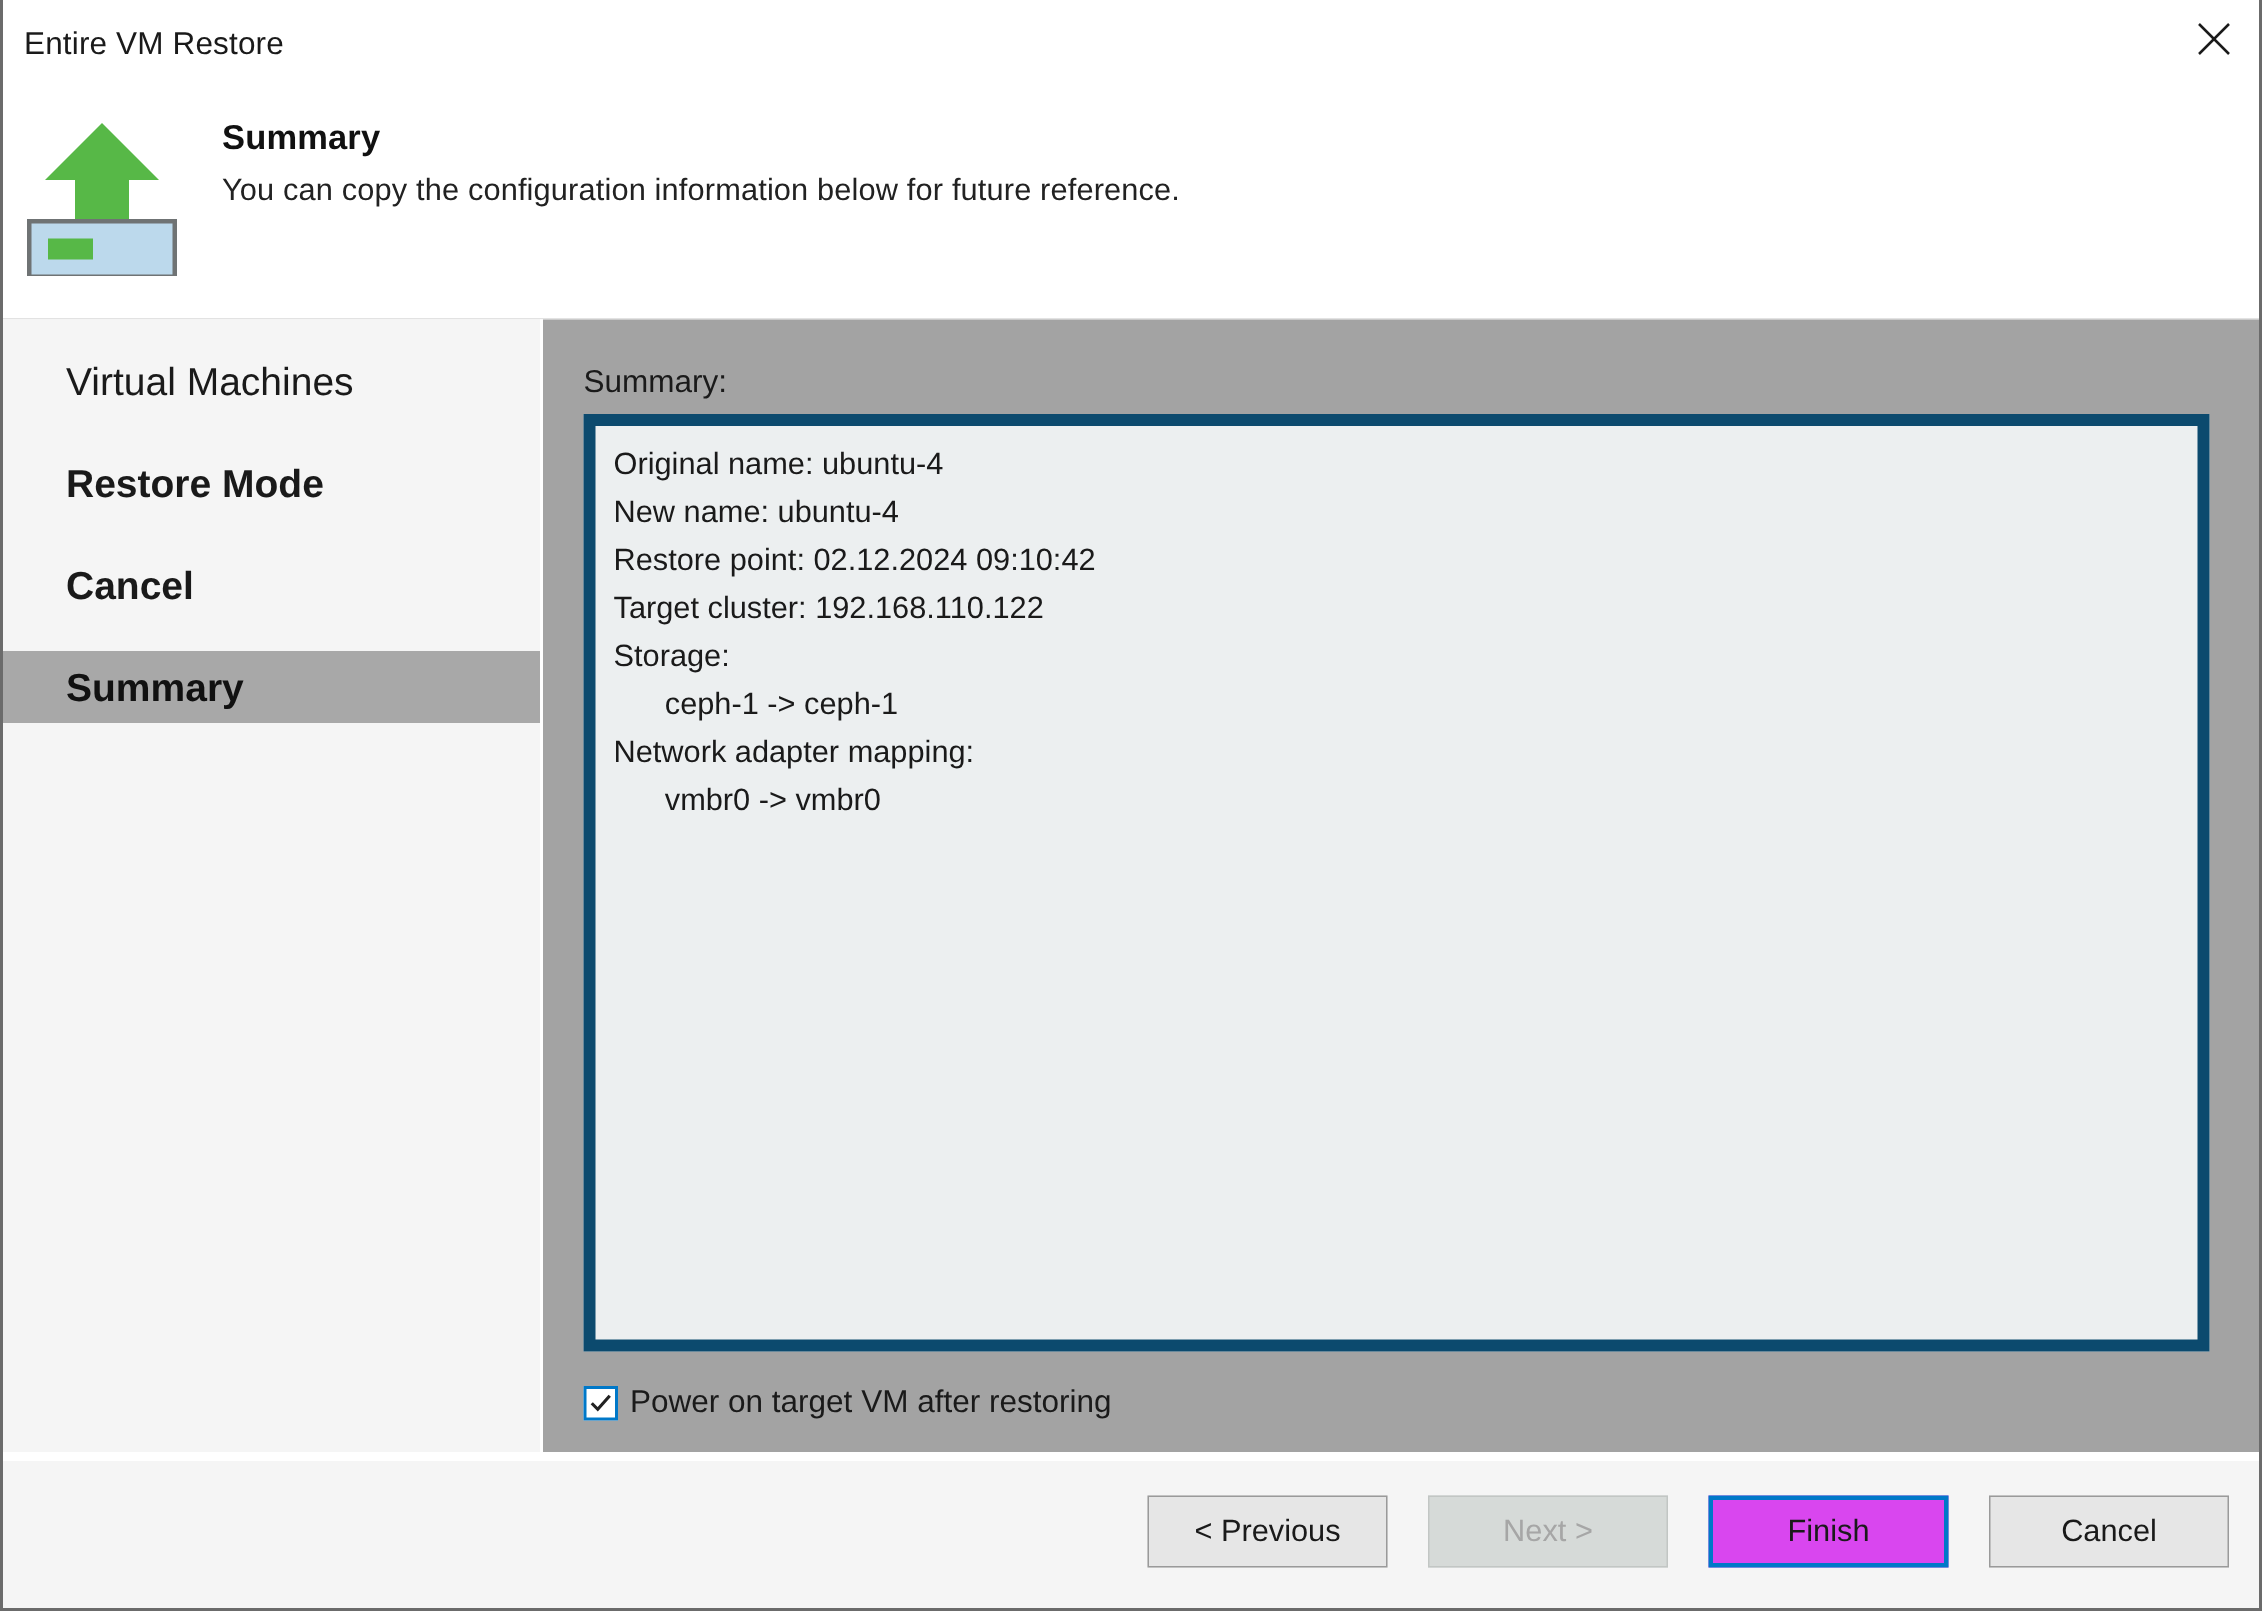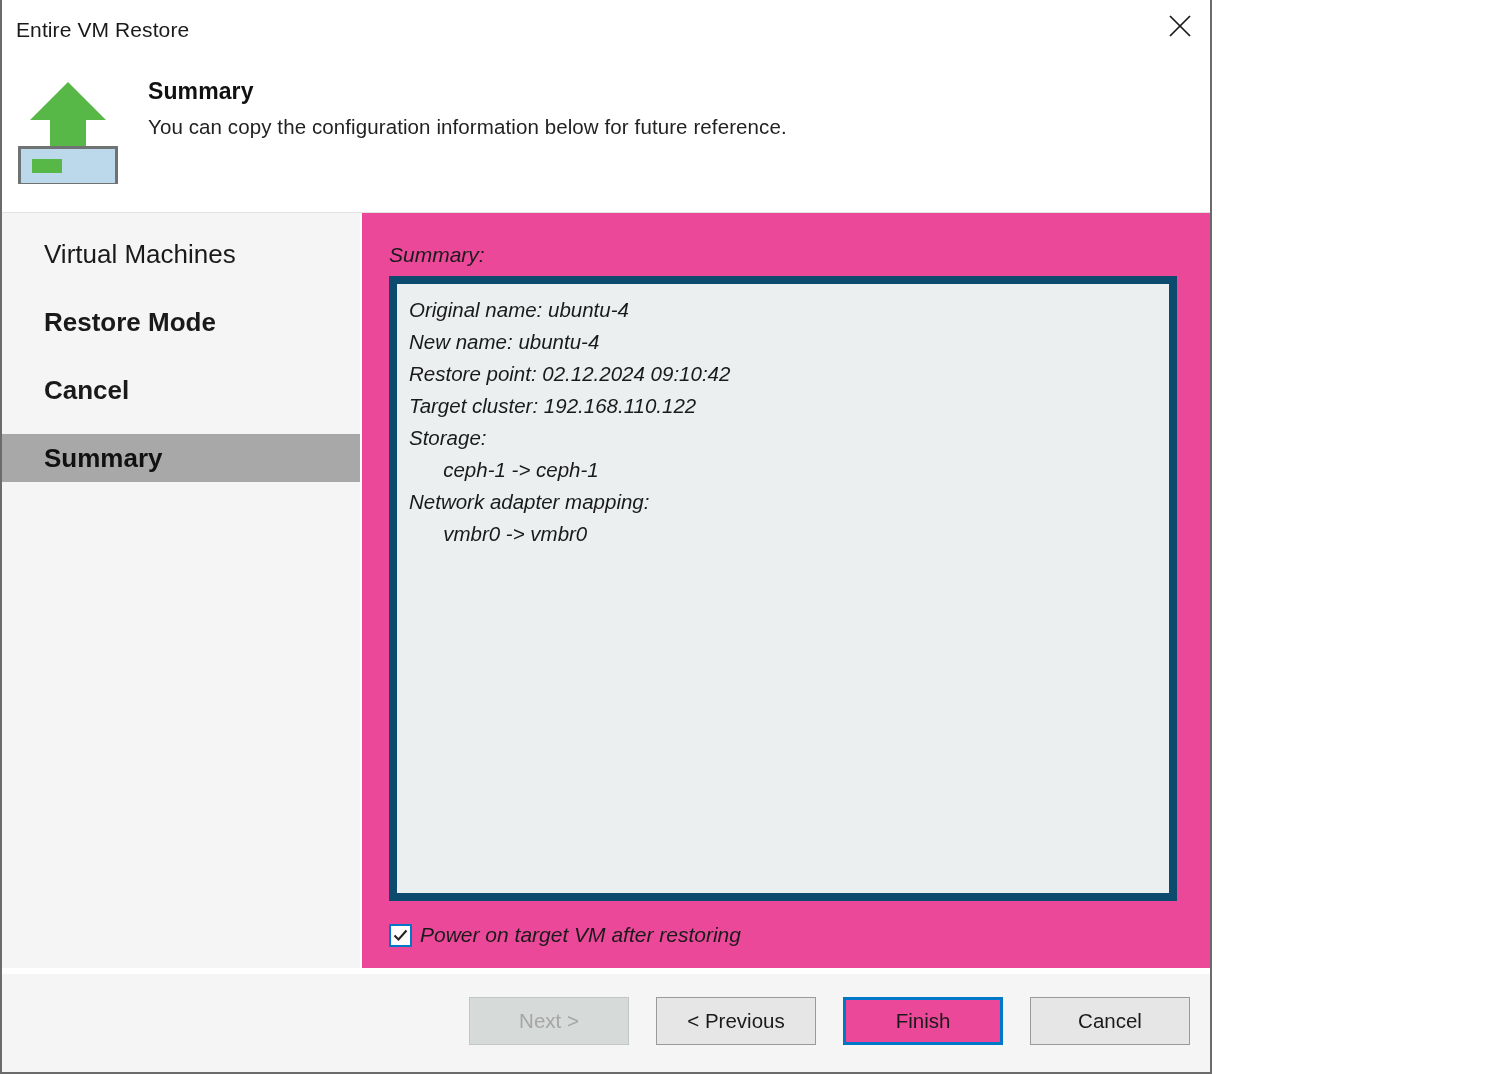--- a/index.html
+++ b/index.html
@@ -10,21 +10,21 @@
     width: 1508px;
     height: 1074px;
     background: #ffffff;
     font-family: "Liberation Sans", sans-serif;
     overflow: hidden;
     -webkit-font-smoothing: antialiased;
   }
 
   #dialog {
     position: relative;
-    width: 1212px;
+    width: 1508px;
     height: 1074px;
     box-sizing: border-box;
     border-left: 2px solid #6b6b6b;
     border-right: 2px solid #6b6b6b;
     border-bottom: 2px solid #6b6b6b;
     border-top: 0;
     background: #ffffff;
     display: flex;
     flex-direction: column;
   }
@@ -121,26 +121,25 @@
   }
   .nav-item + .nav-item { margin-top: 20px; font-weight: bold; }
   .nav-item.selected {
     background: #a8a8a8;
     color: #111111;
   }
 
   #content {
     flex: 1 1 auto;
     position: relative;
-    background: #ec4899;
+    background: #a3a3a3;
     padding: 0 33px 0 27px;
     box-sizing: border-box;
     display: flex;
     flex-direction: column;
-    font-style: italic;
   }
   #summary-label {
     margin-top: 30px;
     margin-bottom: 9px;
     font-size: 21px;
     color: #1a1a1a;
   }
   #summary-box {
     flex: 0 0 auto;
     height: 625px;
@@ -214,21 +213,21 @@
     padding: 0;
     white-space: nowrap;
   }
   .btn.disabled {
     color: #a6a6a6;
     background: #d6dad8;
     border-color: #c2c6c4;
   }
   .btn.focused {
     border: 3px solid #0078c8;
-    background: #ec4899;
+    background: #d946ef;
   }
 </style>
 </head>
 <body>
 
 <div id="dialog">
 
   <div id="titlebar">
     <div id="window-title">Entire VM Restore</div>
     <div id="close-button">
@@ -289,20 +288,20 @@
           </svg>
         </div>
         <div id="powerop-label">Power on target VM after restoring</div>
       </div>
     </div>
 
   </div>
 
   <div id="footer">
     <div id="button-row">
+      <button class="btn">&lt; Previous</button>
       <button class="btn disabled">Next &gt;</button>
-      <button class="btn">&lt; Previous</button>
       <button class="btn focused">Finish</button>
       <button class="btn">Cancel</button>
     </div>
   </div>
 
 </div>
 
 </body></html>

